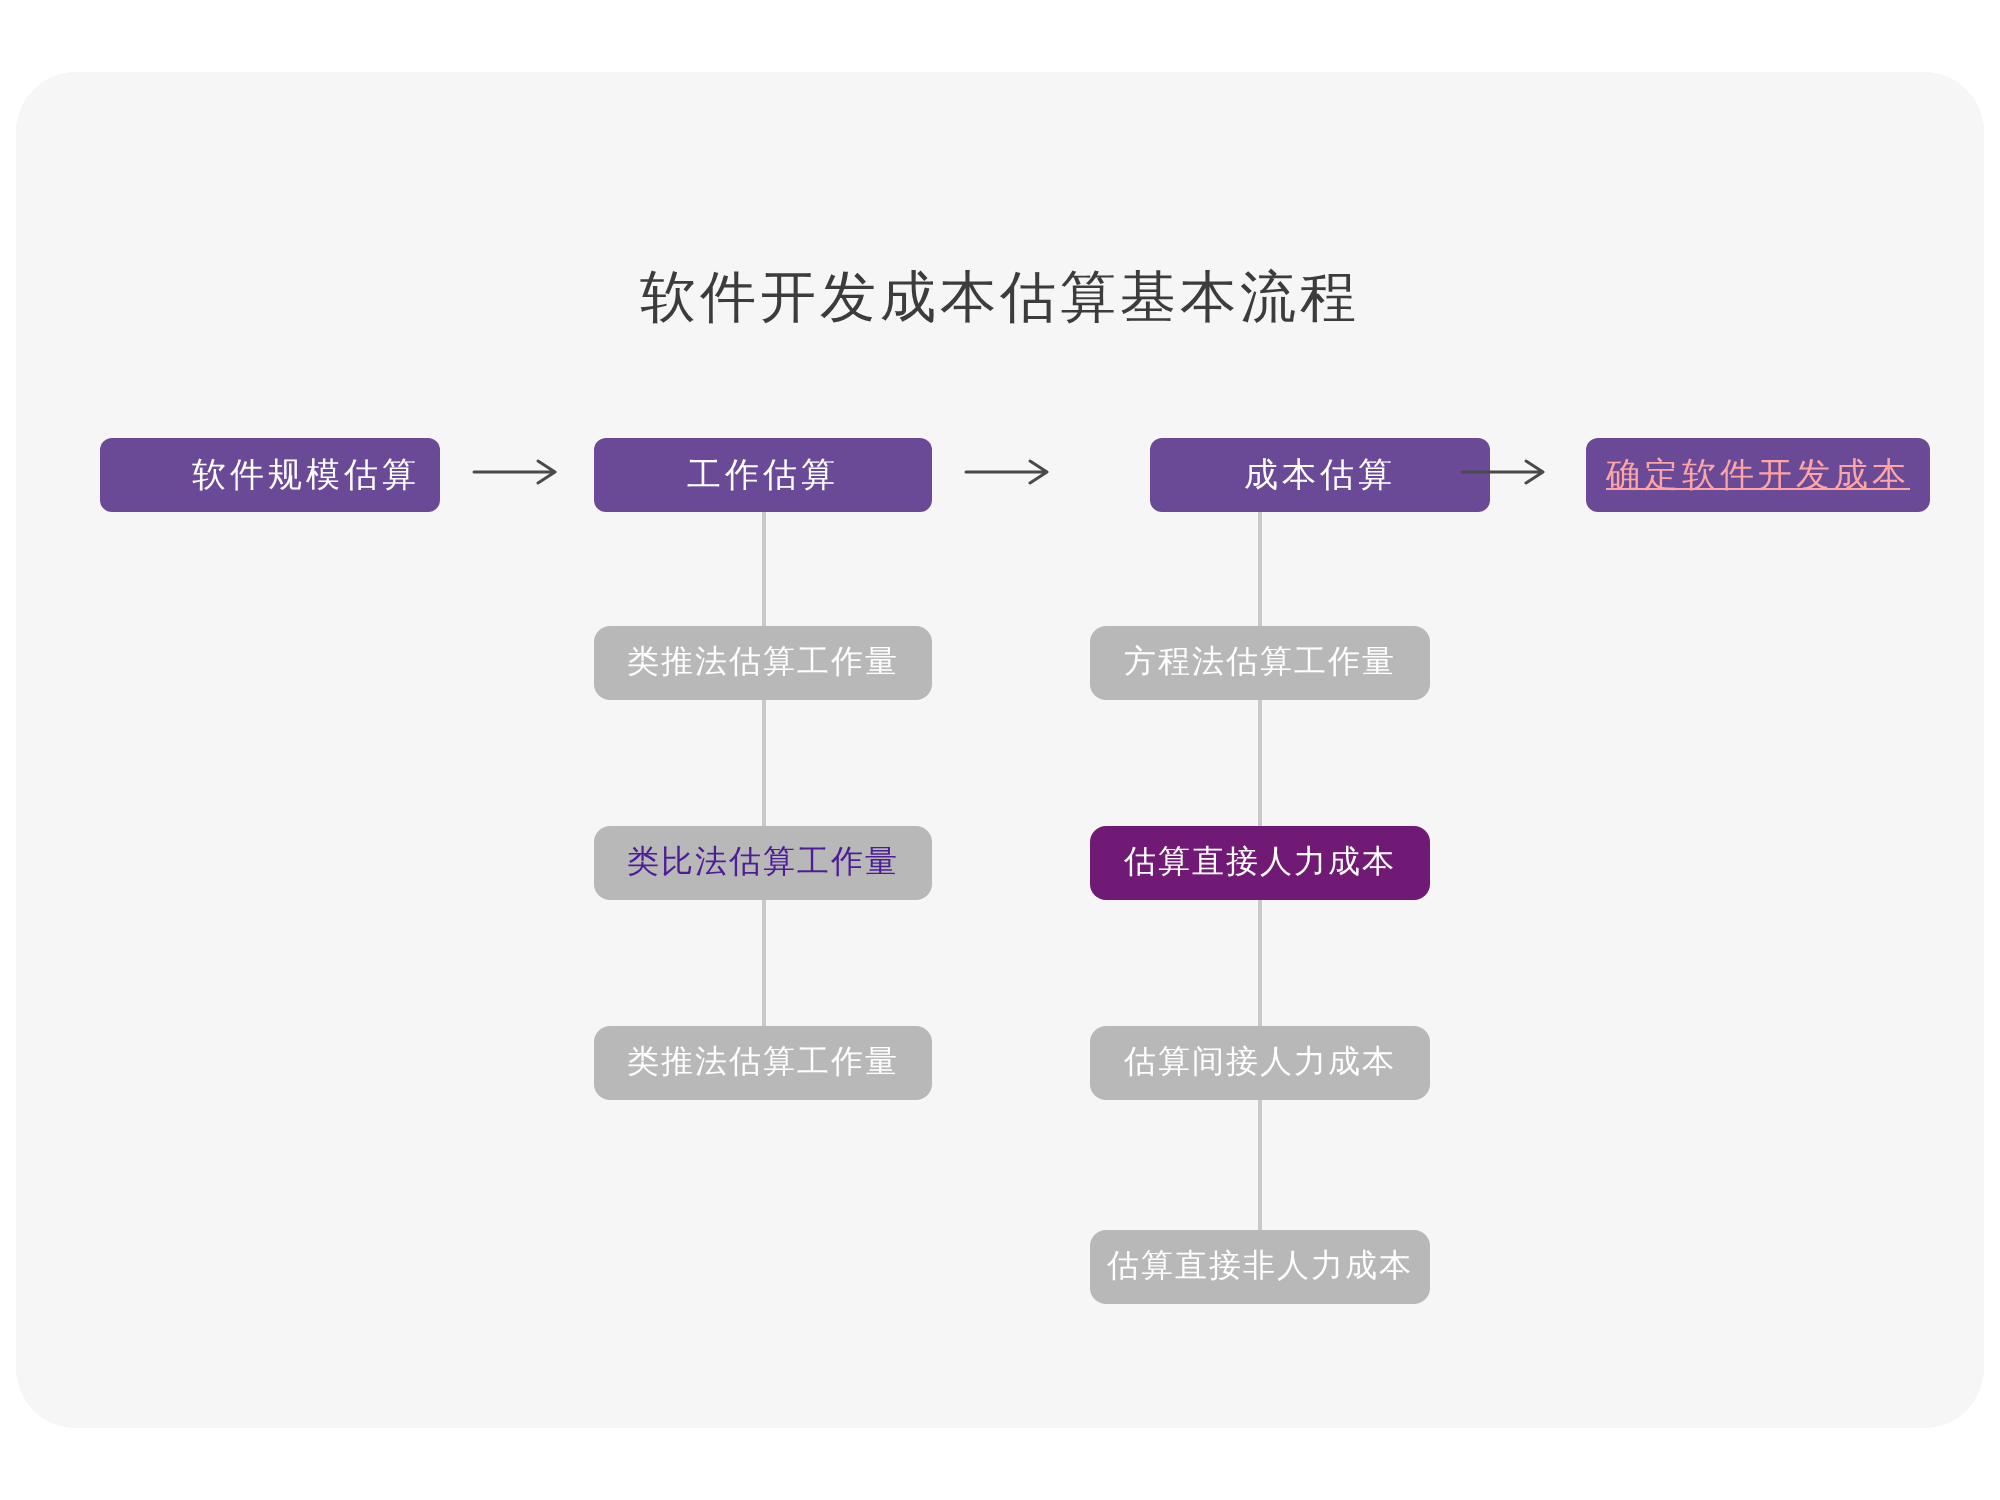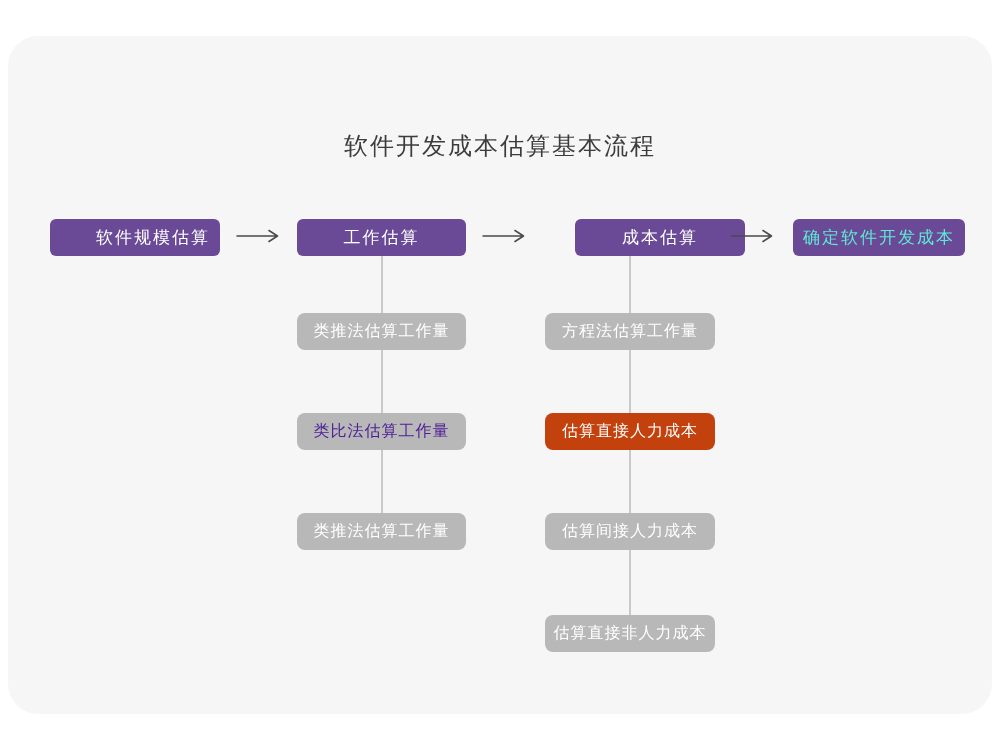--- a/index.html
+++ b/index.html
@@ -17,21 +17,21 @@
     width: 984px; height: 678px;
     border-radius: 30px;
     background: #f6f6f6;
   }
   .title {
     position: absolute;
     top: 94px; left: 0;
     width: 100%;
     margin: 0;
     text-align: center;
-    font-size: 24px;
+    font-size: 28px;
     font-weight: 500;
     letter-spacing: 2px;
     color: #3c3c3c;
   }
   .vline {
     position: absolute;
     width: 2px;
     background: #c9c9c9;
     z-index: 1;
   }
@@ -102,25 +102,25 @@
     <svg class="arrow a2" viewBox="0 0 46 14">
       <path d="M1 7 H41 M33 1.5 L41.5 7 L33 12.5" fill="none" stroke-width="1.5" stroke-linecap="round" stroke-linejoin="round" stroke="#4A4A4A"></path>
     </svg>
 
     <div class="node main-node m3" style="background: rgb(106, 73, 150); color: rgb(255, 255, 255);">成本估算</div>
 
     <svg class="arrow a3" viewBox="0 0 46 14">
       <path d="M1 7 H41 M33 1.5 L41.5 7 L33 12.5" fill="none" stroke-width="1.5" stroke-linecap="round" stroke-linejoin="round" stroke="#4A4A4A"></path>
     </svg>
 
-    <div class="node main-node m4" style="background: rgb(106, 73, 150); color: #5eead4;">确定软件开发成本</div>
+    <div class="node main-node m4" style="background: rgb(106, 73, 150); color: #fca5a5; text-decoration: underline;">确定软件开发成本</div>
 
     <div class="node sub-node w r1" style="background: rgb(184, 184, 184); color: rgb(255, 255, 255);">类推法估算工作量</div>
     <div class="node sub-node w r2" style="background: rgb(184, 184, 184); color: #4c1d95;">类比法估算工作量</div>
     <div class="node sub-node w r3" style="background: rgb(184, 184, 184); color: rgb(255, 255, 255);">类推法估算工作量</div>
 
     <div class="node sub-node c r1" style="background: rgb(184, 184, 184); color: rgb(255, 255, 255);">方程法估算工作量</div>
-    <div class="node sub-node c r2" style="background: #c2410c; color: rgb(255, 255, 255);">估算直接人力成本</div>
+    <div class="node sub-node c r2" style="background: #701a75; color: rgb(255, 255, 255);">估算直接人力成本</div>
     <div class="node sub-node c r3" style="background: rgb(184, 184, 184); color: rgb(255, 255, 255);">估算间接人力成本</div>
     <div class="node sub-node c r4" style="background: rgb(184, 184, 184); color: rgb(255, 255, 255);">估算直接非人力成本</div>
 
   </div>
 </div>
 
 </body></html>

